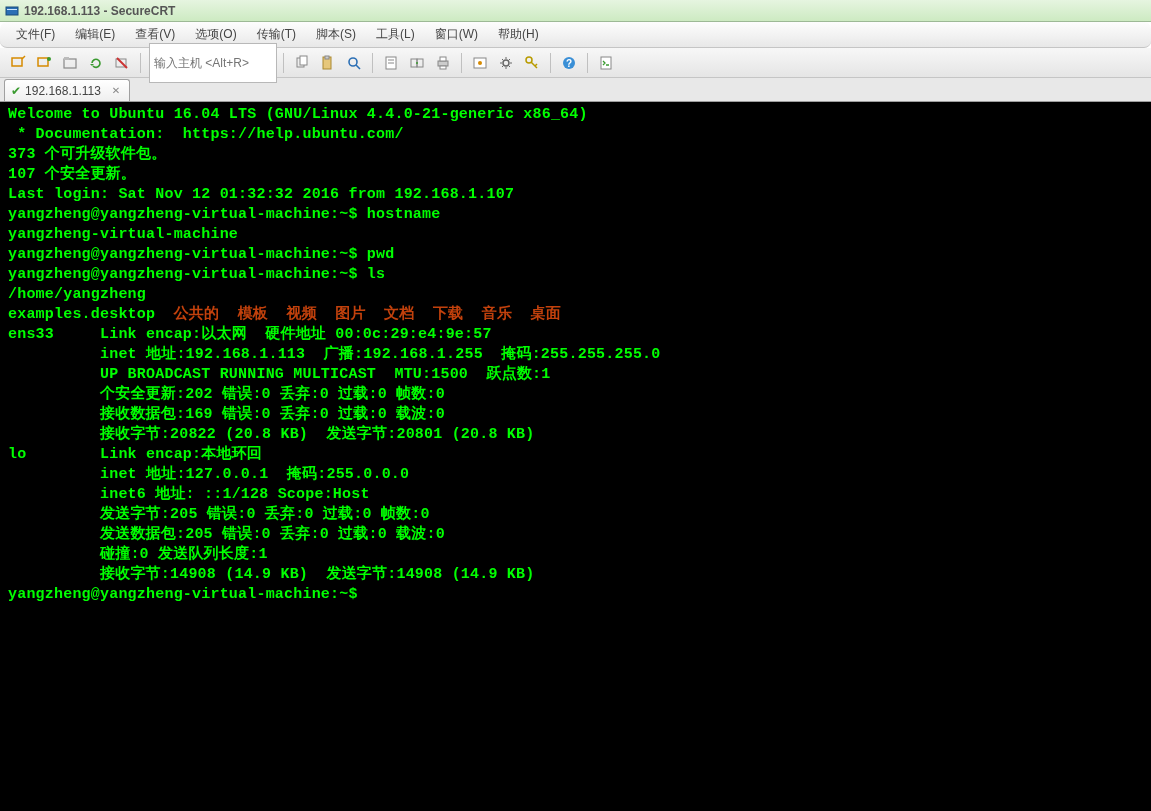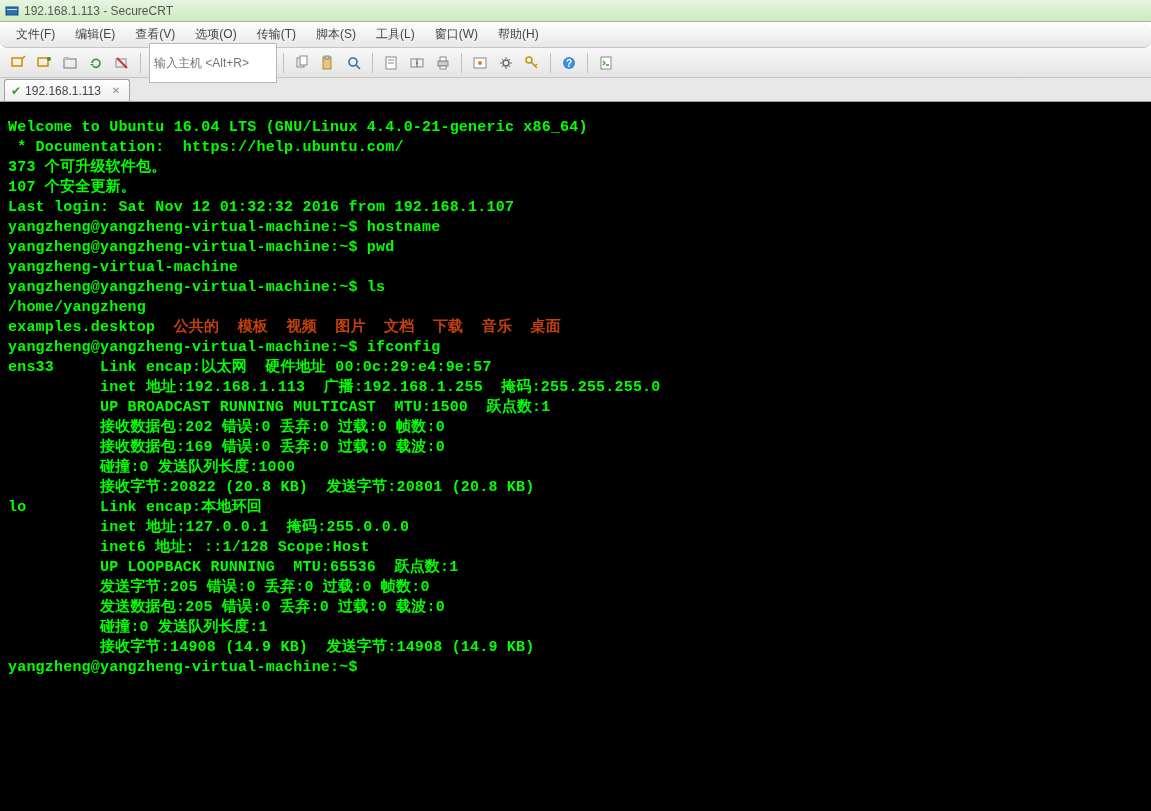--- a/index.html
+++ b/index.html
@@ -14,20 +14,21 @@
 
 
 .titlebar {
   height: 22px;
   background: linear-gradient(to bottom, #e6f5e0 0%, #cdeac2 100%);
   border-bottom: 1px solid #9db996;
   display: flex;
   align-items: center;
   padding: 0 4px;
   color: #4a4a4a;
+  font-weight: bold;
 }
 .titlebar .icon {
   width: 16px;
   height: 16px;
   margin-right: 4px;
   display: inline-flex;
   align-items: center;
   justify-content: center;
 }
 .titlebar .title { font-size: 12px; color: #555; }
@@ -124,21 +125,21 @@
 }
 
 
 .terminal {
   background: #000;
   color: #00ff00;
   font-family: "Consolas", "Courier New", monospace;
   font-size: 15px;
   font-weight: bold;
   line-height: 20px;
-  padding: 16px 8px;
+  padding: 3px 8px;
   height: calc(811px - 22px - 26px - 30px - 24px);
   overflow: hidden;
   letter-spacing: 0.2px;
 }
 .terminal .ls-dir {
   color: #c2410c;
 }
 .terminal pre {
   font-family: inherit;
   white-space: pre;
@@ -292,37 +293,34 @@
 <div class="terminal">
 <pre>Welcome to Ubuntu 16.04 LTS (GNU/Linux 4.4.0-21-generic x86_64)</pre>
 <pre></pre>
 <pre> * Documentation:  https://help.ubuntu.com/</pre>
 <pre></pre>
 <pre>373 个可升级软件包。</pre>
 <pre>107 个安全更新。</pre>
 <pre></pre>
 <pre>Last login: Sat Nov 12 01:32:32 2016 from 192.168.1.107</pre>
 <pre><span>yangzheng@yangzheng-virtual-machine:~$ </span><span>hostname</span></pre>
+<pre>yangzheng-virtual-machine</pre>
 <pre><span>yangzheng@yangzheng-virtual-machine:~$ </span><span>pwd</span></pre>
-<pre>yangzheng-virtual-machine</pre>
 <pre><span>yangzheng@yangzheng-virtual-machine:~$ </span><span>ls</span></pre>
 <pre>/home/yangzheng</pre>
 <pre><span>examples.desktop</span>  <span class="ls-dir">公共的</span>  <span class="ls-dir">模板</span>  <span class="ls-dir">视频</span>  <span class="ls-dir">图片</span>  <span class="ls-dir">文档</span>  <span class="ls-dir">下载</span>  <span class="ls-dir">音乐</span>  <span class="ls-dir">桌面</span></pre>
-<pre><span>yangzheng@yangzheng-virtual-machine:~$ </span><span>ifconfig</span></pre>
 <pre>ens33     Link encap:以太网  硬件地址 00:0c:29:e4:9e:57</pre>
 <pre>          inet 地址:192.168.1.113  广播:192.168.1.255  掩码:255.255.255.0</pre>
 <pre>          UP BROADCAST RUNNING MULTICAST  MTU:1500  跃点数:1</pre>
-<pre>          接收数据包:202 错误:0 丢弃:0 过载:0 帧数:0</pre>
+<pre>          个安全更新:202 错误:0 丢弃:0 过载:0 帧数:0</pre>
 <pre>          接收数据包:169 错误:0 丢弃:0 过载:0 载波:0</pre>
-<pre>          碰撞:0 发送队列长度:1000</pre>
 <pre>          接收字节:20822 (20.8 KB)  发送字节:20801 (20.8 KB)</pre>
 <pre></pre>
 <pre>lo        Link encap:本地环回</pre>
 <pre>          inet 地址:127.0.0.1  掩码:255.0.0.0</pre>
 <pre>          inet6 地址: ::1/128 Scope:Host</pre>
-<pre>          UP LOOPBACK RUNNING  MTU:65536  跃点数:1</pre>
 <pre>          发送字节:205 错误:0 丢弃:0 过载:0 帧数:0</pre>
 <pre>          发送数据包:205 错误:0 丢弃:0 过载:0 载波:0</pre>
 <pre>          碰撞:0 发送队列长度:1</pre>
 <pre>          接收字节:14908 (14.9 KB)  发送字节:14908 (14.9 KB)</pre>
 <pre></pre>
 <pre>yangzheng@yangzheng-virtual-machine:~$ </pre>
 </div>
 
 </body></html>

